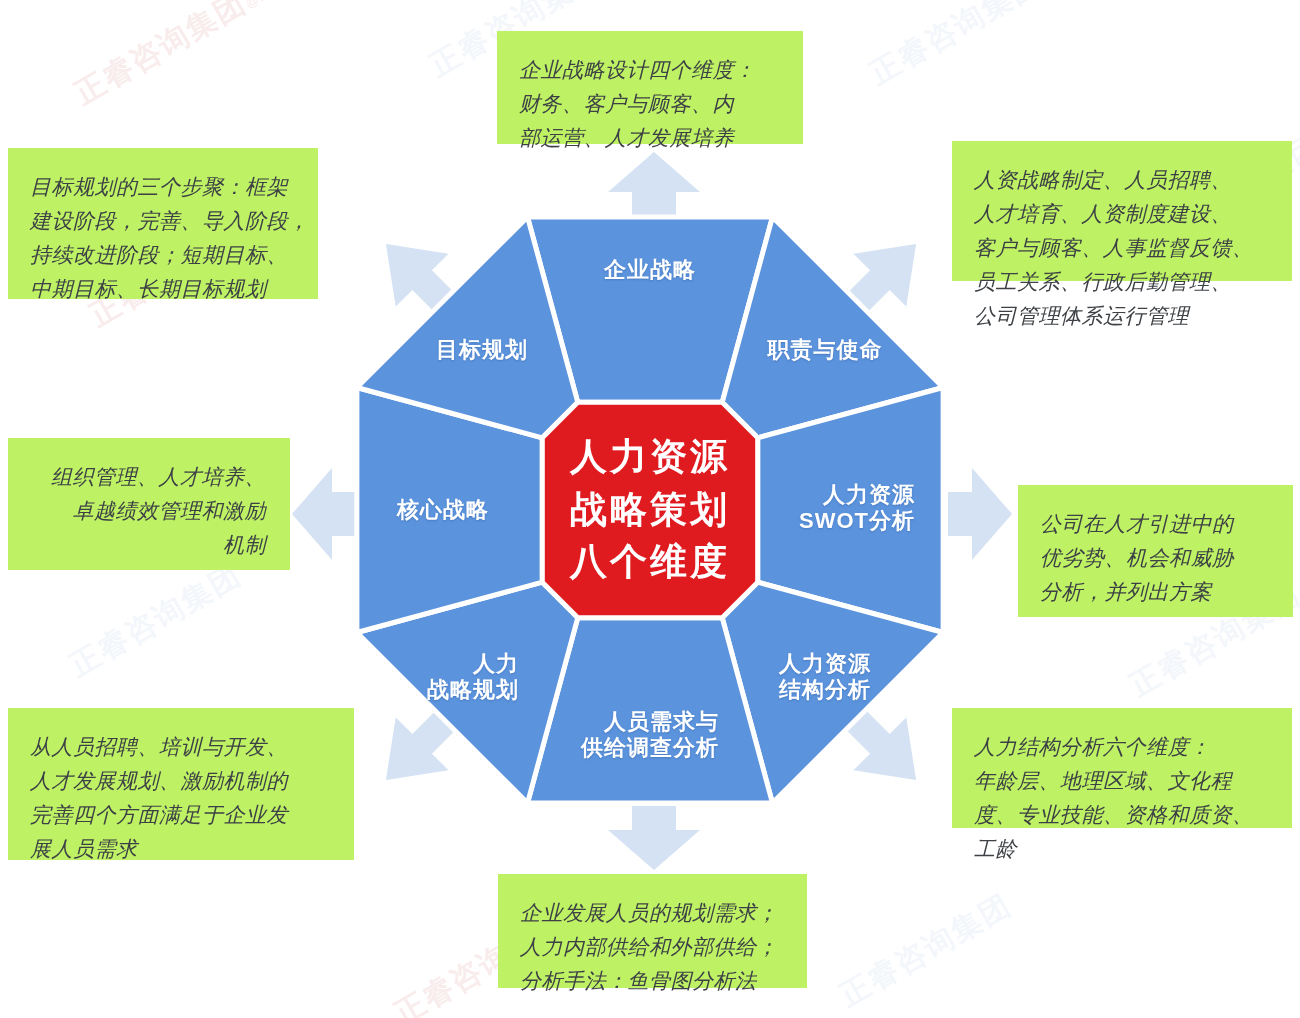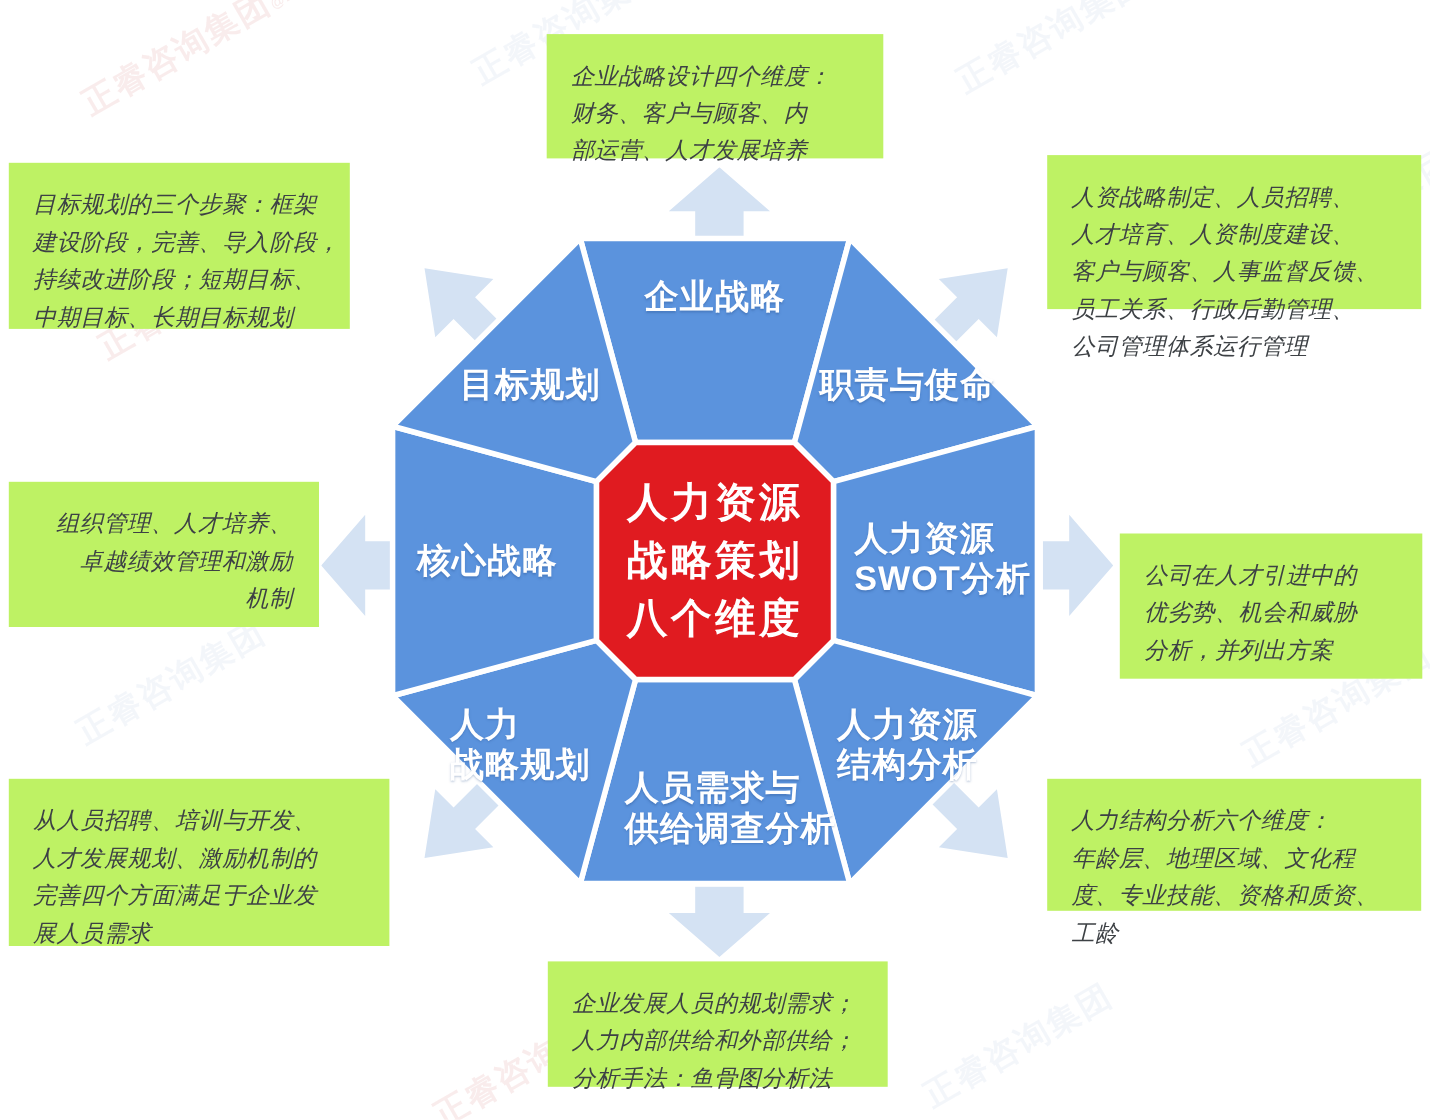--- a/index.html
+++ b/index.html
@@ -56,23 +56,23 @@
   
   .arrow{position:absolute;pointer-events:none;}
 
   
   #wheel{position:absolute;left:330px;top:190px;width:640px;height:640px;}
   #wheel svg{display:block;}
   .seg-label{
     position:absolute;
     color:#ffffff;
     font-weight:bold;
-    font-size:31px;
+    font-size:22px;
     line-height:1.2;
-    text-align:left;
+    text-align:right;
     white-space:nowrap;
     letter-spacing:1px;
     text-shadow:0 1px 2px rgba(40,80,140,.35);
     transform:translate(-50%,-50%);
     pointer-events:none;
   }
   #core-label{
     position:absolute;
     left:50%;top:50%;
     transform:translate(-50%,-50%);
@@ -171,21 +171,21 @@
       <div>职责与使命</div>
     </div>
     <div class="seg-label" style="left:527px;top:318px;">
       <div>人力资源</div>
       <div>SWOT分析</div>
     </div>
     <div class="seg-label" style="left:495px;top:487px;">
       <div>人力资源</div>
       <div>结构分析</div>
     </div>
-    <div class="seg-label" style="left:320px;top:545px;margin-left:14px;">
+    <div class="seg-label" style="left:320px;top:545px;">
       <div>人员需求与</div>
       <div>供给调查分析</div>
     </div>
     <div class="seg-label" style="left:143px;top:487px;">
       <div>人力</div>
       <div>战略规划</div>
     </div>
     <div class="seg-label" style="left:113px;top:320px;">
       <div>核心战略</div>
     </div>

